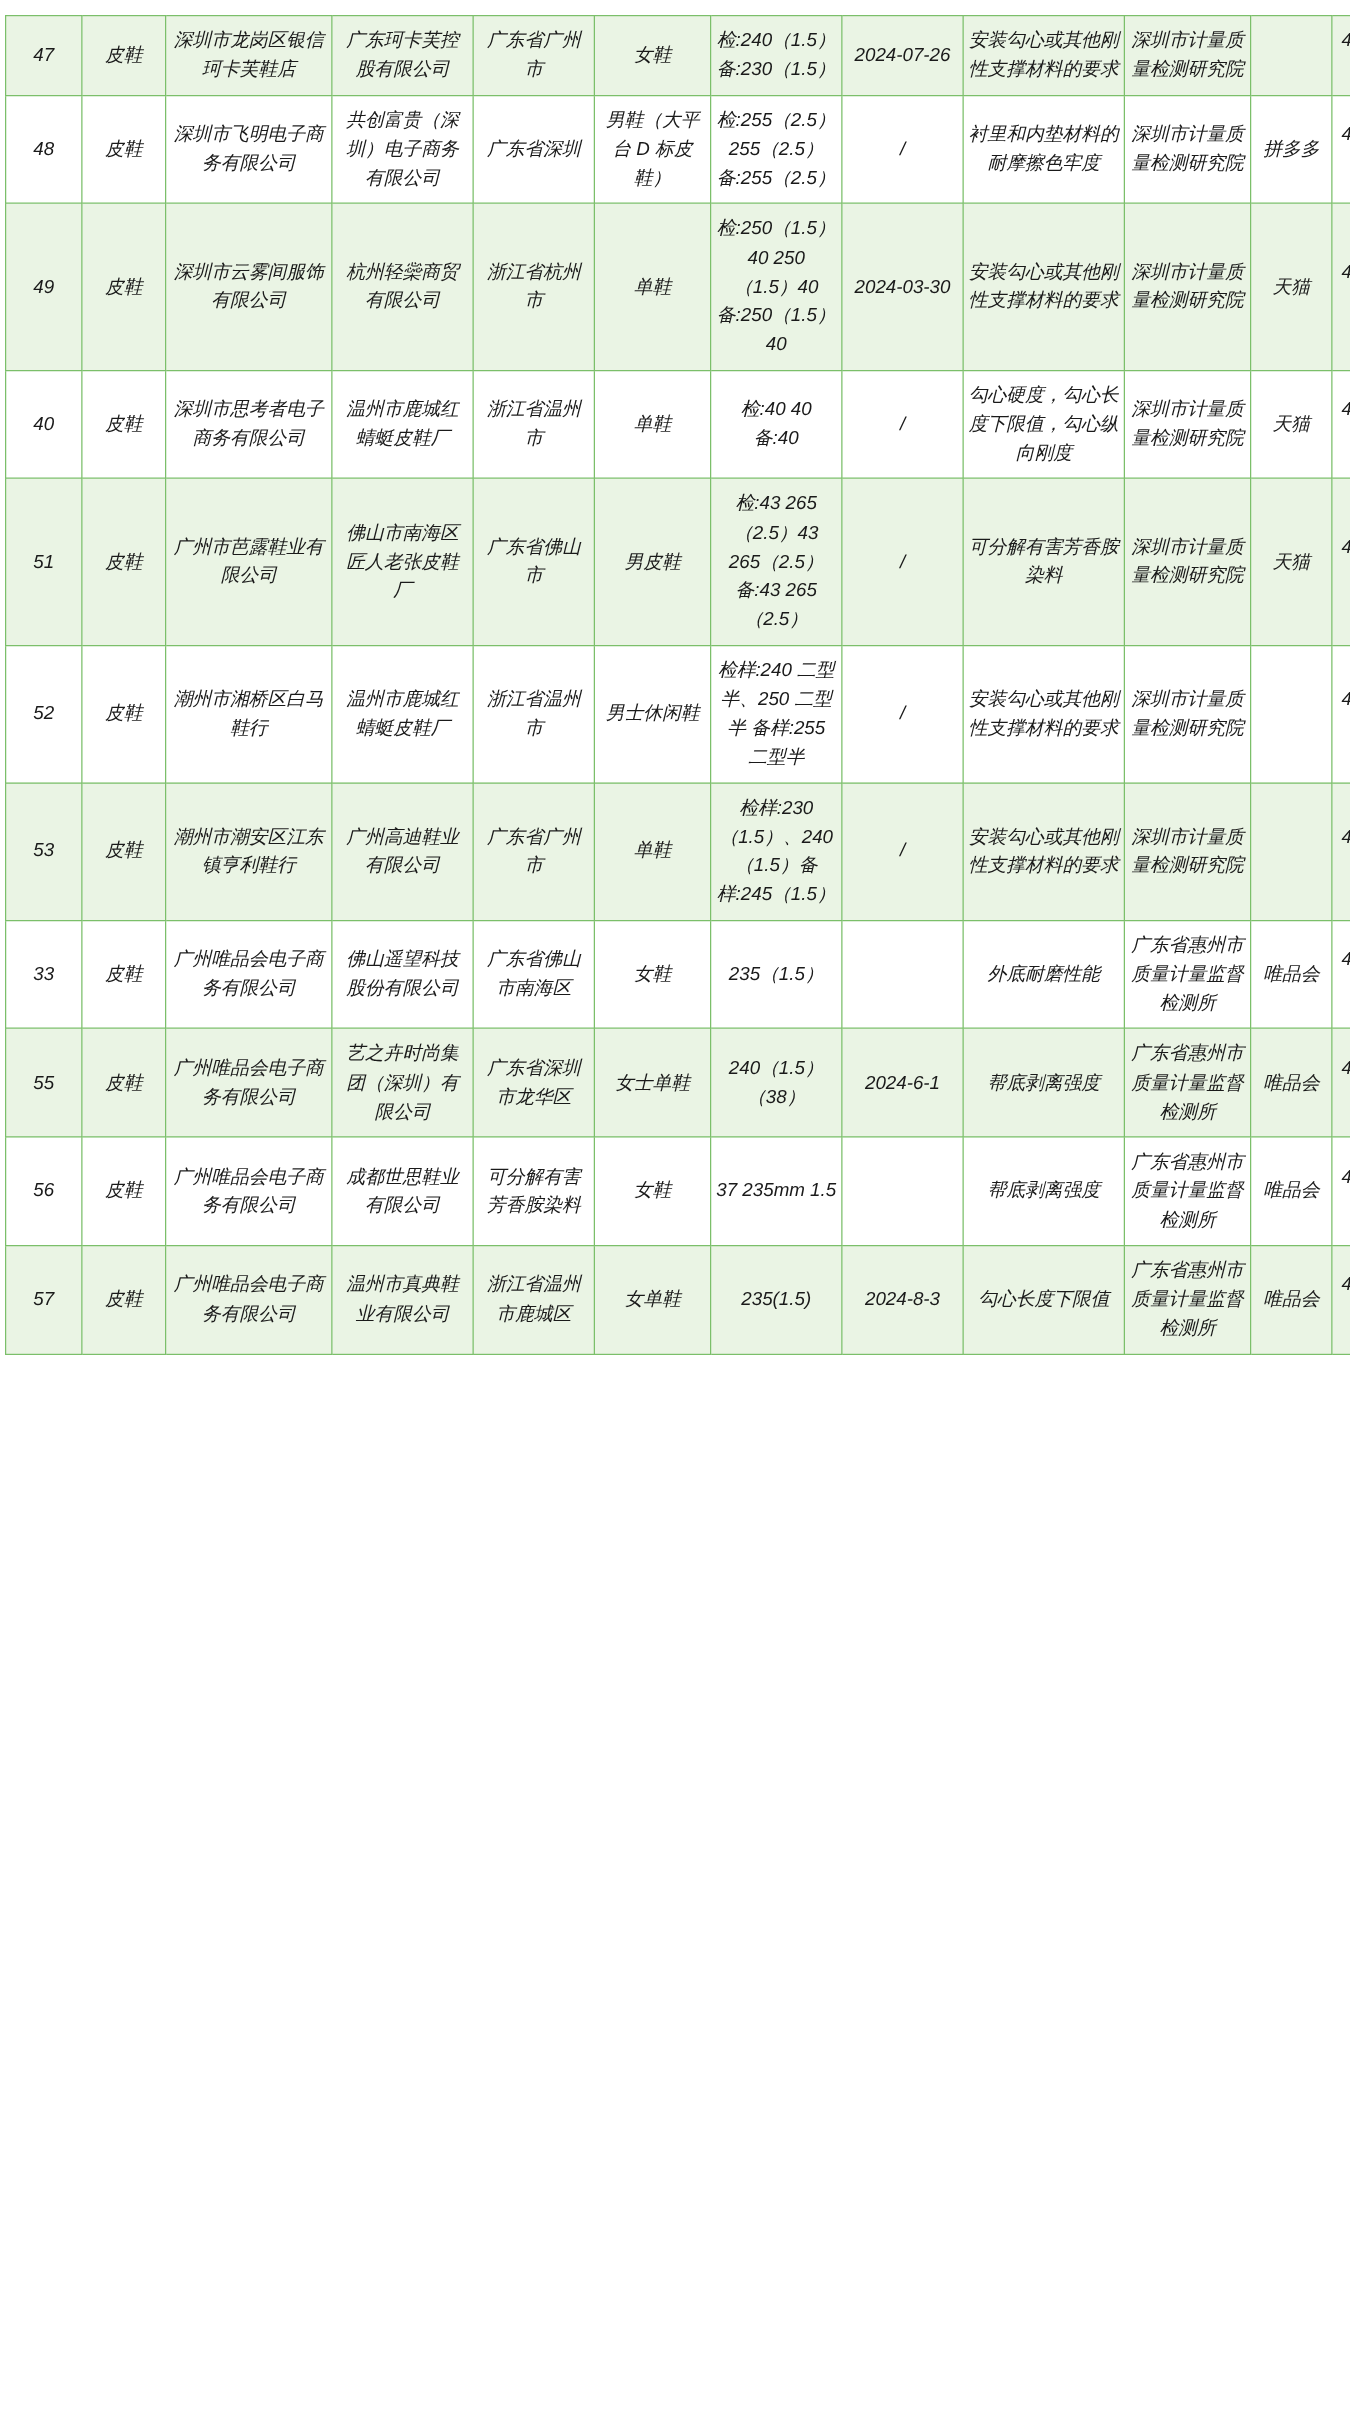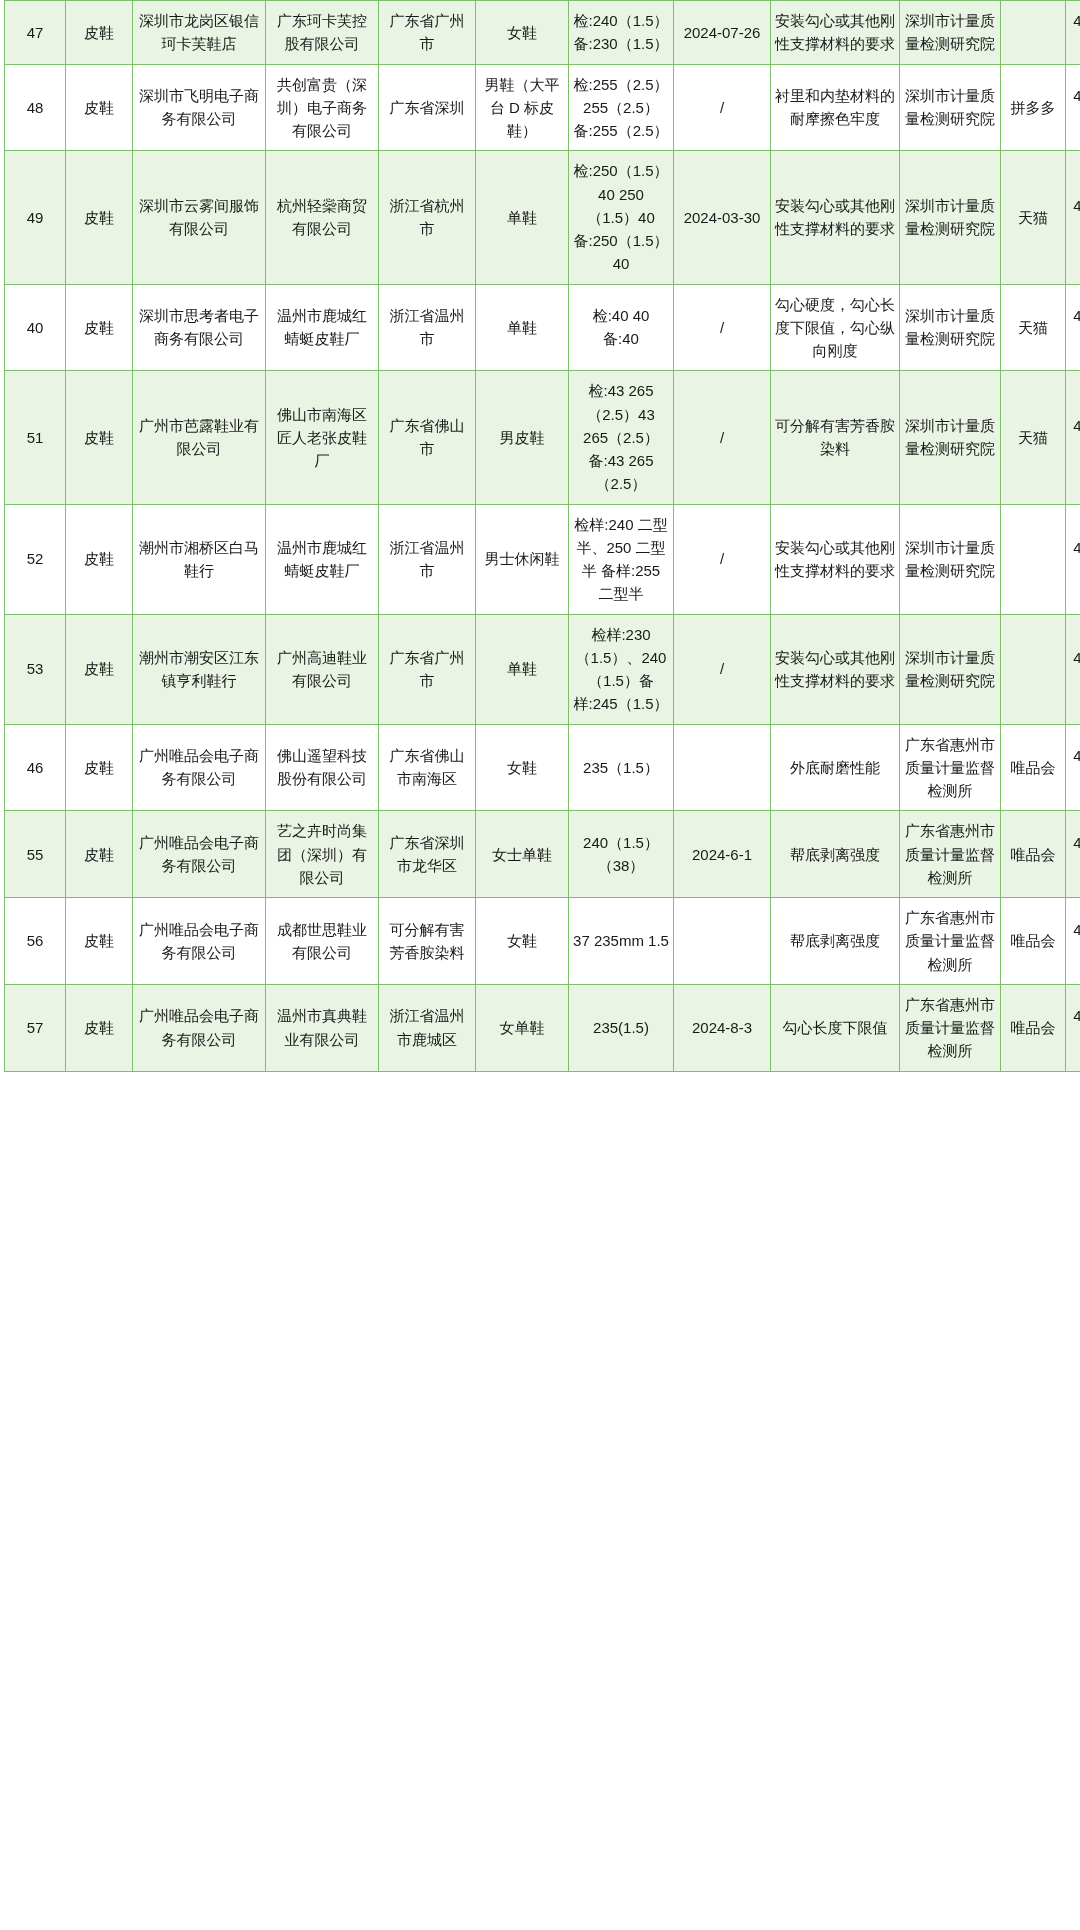--- a/index.html
+++ b/index.html
@@ -7,21 +7,22 @@
     padding: 0;
     background: #ffffff;
   }
   body {
     font-family: "Liberation Sans", sans-serif;
     width: 1080px;
   }
   .sheet {
     width: 1080px;
     box-sizing: border-box;
-    padding: 0 4px;
+    padding: 12px 4px;
+    font-style: italic;
   }
   table.report {
     border-collapse: collapse;
     width: 1072px;
     table-layout: fixed;
     margin: 0 auto;
   }
   table.report td {
     border: 1px solid #7bbf6a;
     vertical-align: middle;
@@ -150,21 +151,21 @@
           <td class="c-region">广东省广州市</td>
           <td class="c-product">单鞋</td>
           <td class="c-spec">检样:230（1.5）、240（1.5）备样:245（1.5）</td>
           <td class="c-date">/</td>
           <td class="c-item">安装勾心或其他刚性支撑材料的要求</td>
           <td class="c-org">深圳市计量质量检测研究院</td>
           <td class="c-platform"></td>
           <td class="c-code">4400240305100481</td>
         </tr>
         <tr class="plain">
-          <td class="c-index">46</td>
+          <td class="c-index">33</td>
           <td class="c-category">皮鞋</td>
           <td class="c-seller">广州唯品会电子商务有限公司</td>
           <td class="c-producer">佛山遥望科技股份有限公司</td>
           <td class="c-region">广东省佛山市南海区</td>
           <td class="c-product">女鞋</td>
           <td class="c-spec">235（1.5）</td>
           <td class="c-date"></td>
           <td class="c-item">外底耐磨性能</td>
           <td class="c-org">广东省惠州市质量计量监督检测所</td>
           <td class="c-platform">唯品会</td>

